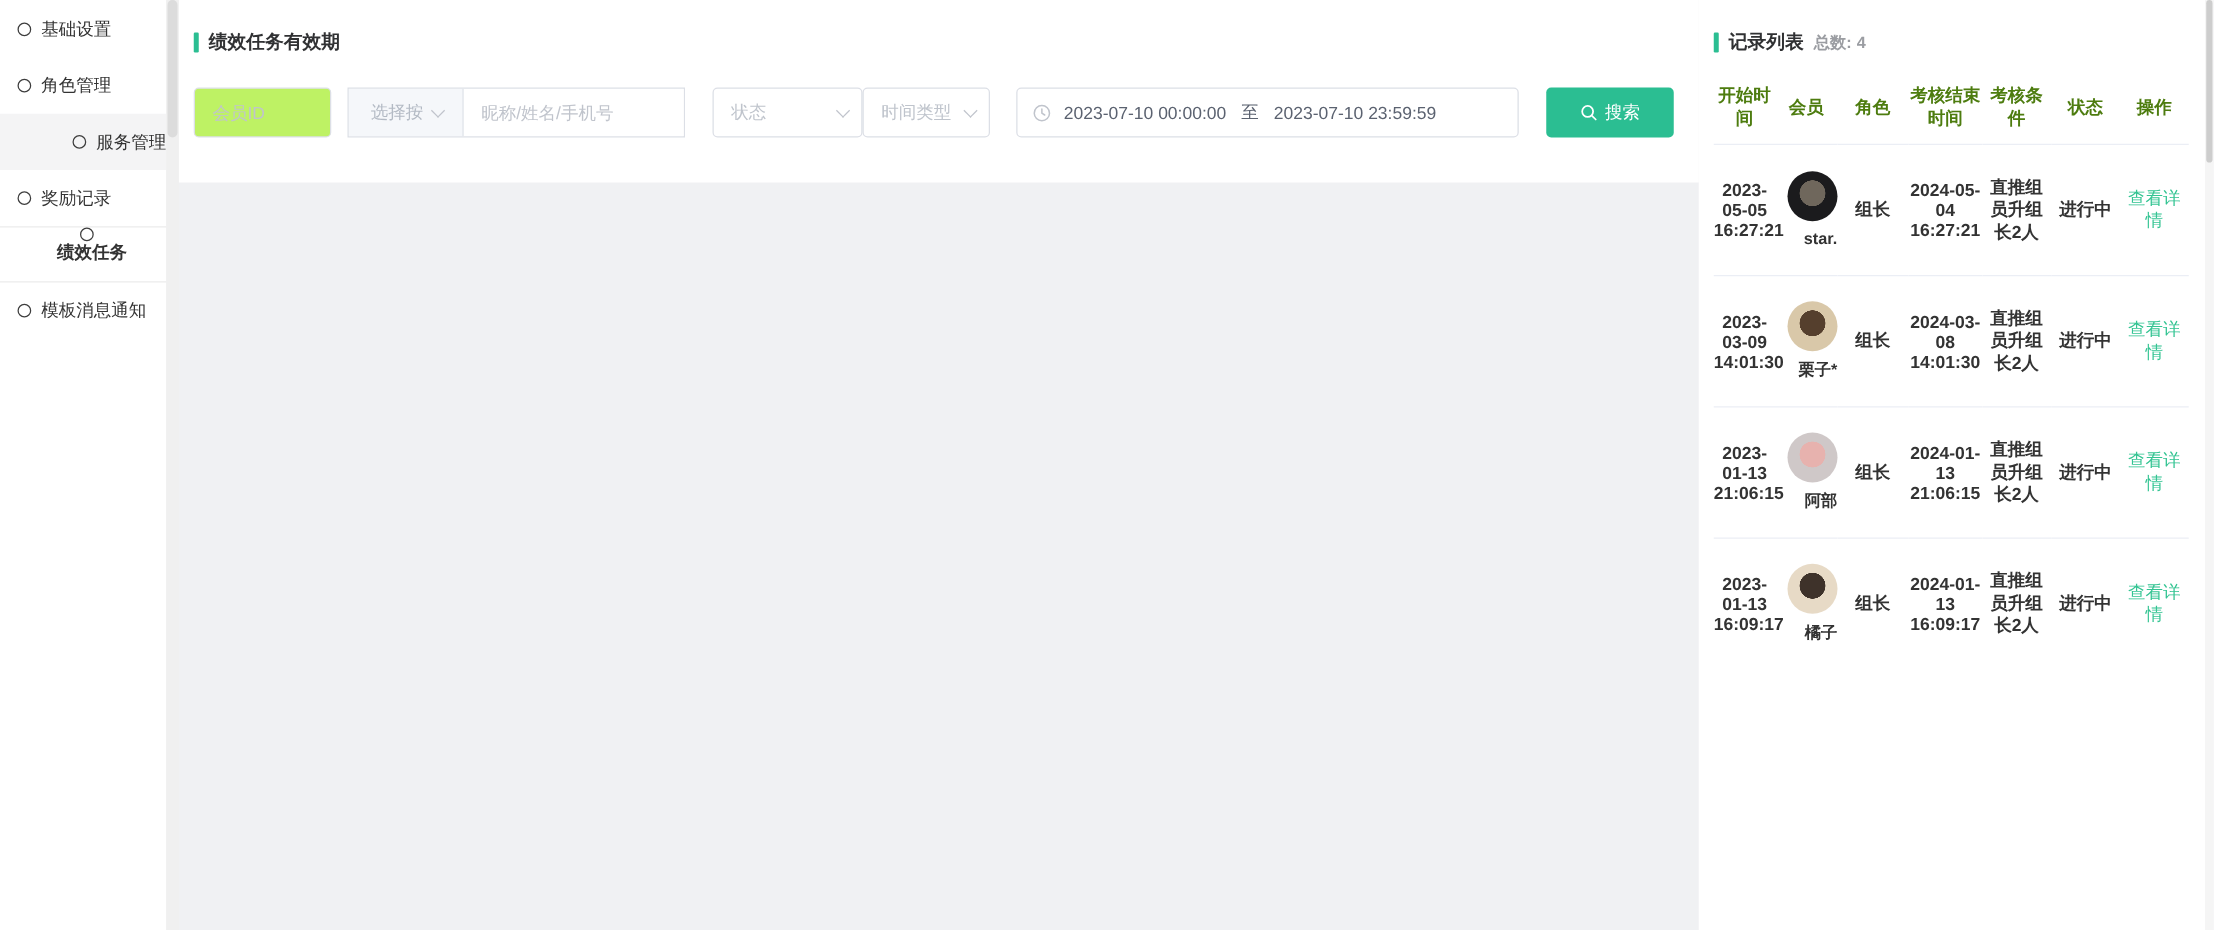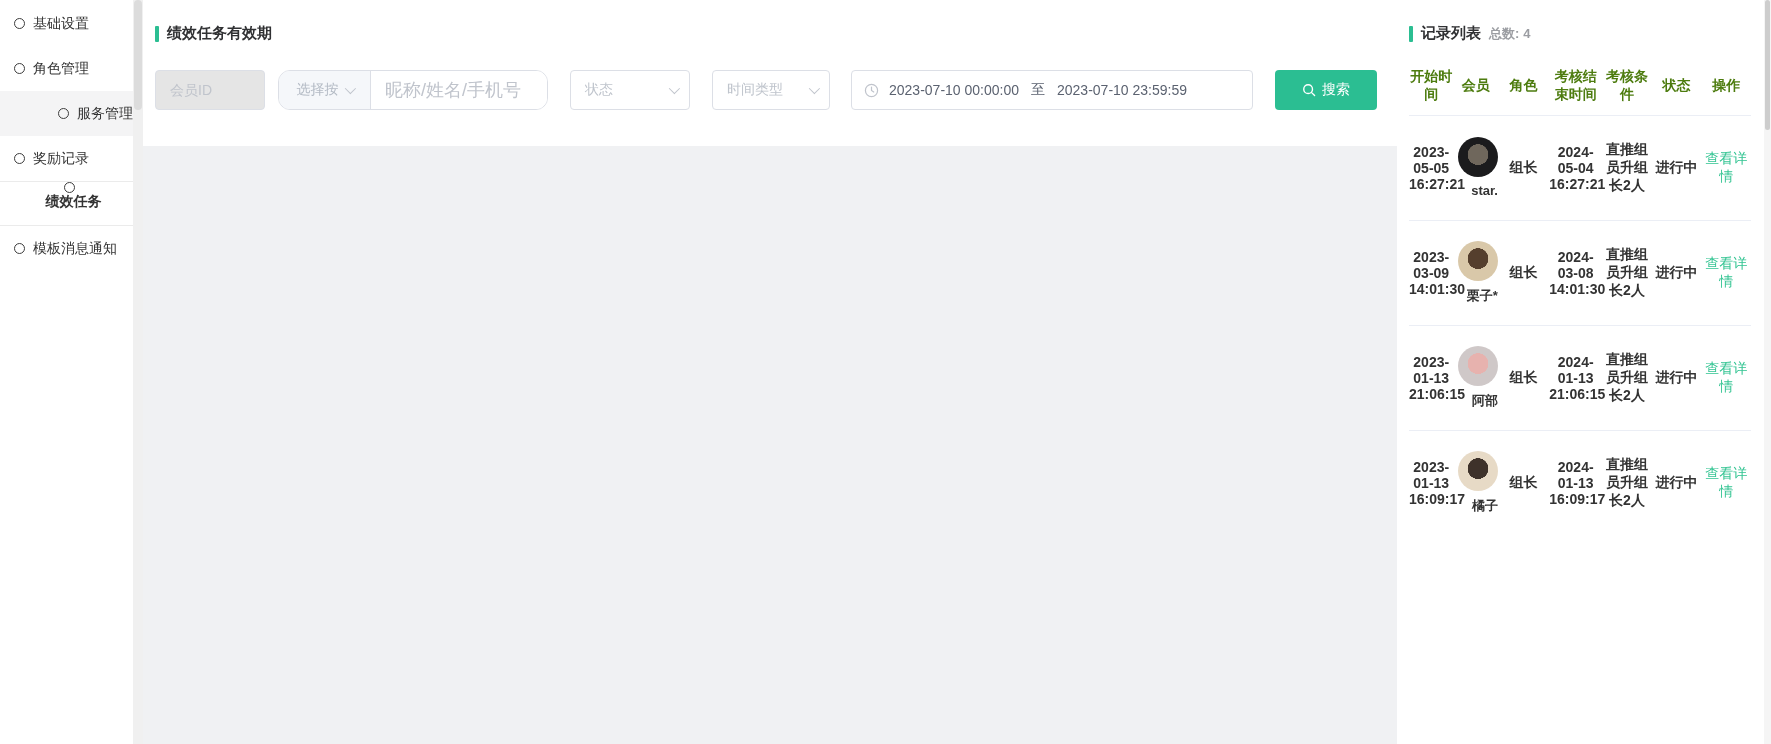--- a/index.html
+++ b/index.html
@@ -72,44 +72,44 @@
   .section-title .total {
     margin-left: 8px; font-size: 13px; font-weight: 700; color: #9b9da2;
   }
   .section-title .total-num { margin-left: 4px; font-size: 13px; font-weight: 700; color: #9b9da2; }
 
   
   .filter-row { display: flex; align-items: center; margin-top: 27px; }
   .f-input {
     height: 40px; border: 1px solid #dcdfe6; border-radius: 4px;
     font-size: 14px; padding: 0 14px; color: #606266; outline: none;
-    font-family: inherit; background: #e5e5e5;
+    font-family: inherit; background: #bef264;
   }
   .f-input::placeholder { color: #c0c4cc; }
   #member-id-input { width: 110px; }
   .composite {
     display: flex; align-items: stretch; margin-left: 13px;
-    border: 1px solid #dcdfe6; border-radius: 12px; overflow: hidden; height: 40px;
+    border: 1px solid #dcdfe6; border-radius: 0; overflow: hidden; height: 40px;
   }
   .mini-select {
     width: 92px; background: #f5f7fa; border-right: 1px solid #dcdfe6;
     display: flex; align-items: center; justify-content: center;
     font-size: 14px; color: #b3bac4; cursor: pointer; gap: 6px;
   }
   .composite input { border: none; width: 176px; height: 100%; padding: 0 14px;
-    font-size: 18px; color: #c2410c; outline: none; font-family: inherit; }
+    font-size: 14px; color: #c2410c; outline: none; font-family: inherit; }
   .composite input::placeholder { color: #c0c4cc; }
   .select-box {
     height: 40px; border: 1px solid #dcdfe6; border-radius: 4px;
     display: flex; align-items: center; justify-content: space-between;
     padding: 0 12px 0 14px; font-size: 14px; color: #bfc4cc;
     cursor: pointer; background: #fff;
   }
   #status-select { width: 120px; margin-left: 22px; }
-  #time-type-select { width: 118px; margin-left: 22px; }
+  #time-type-select { width: 102px; }
   .chevron {
     width: 8px; height: 8px;
     border-right: 1.5px solid #c0c4cc; border-bottom: 1.5px solid #c0c4cc;
     transform: rotate(45deg) translateY(-2px);
     flex: none;
   }
   .date-range {
     height: 40px; width: 402px; margin-left: 21px;
     border: 1px solid #dcdfe6; border-radius: 4px;
     display: flex; align-items: center; padding: 0 12px;

